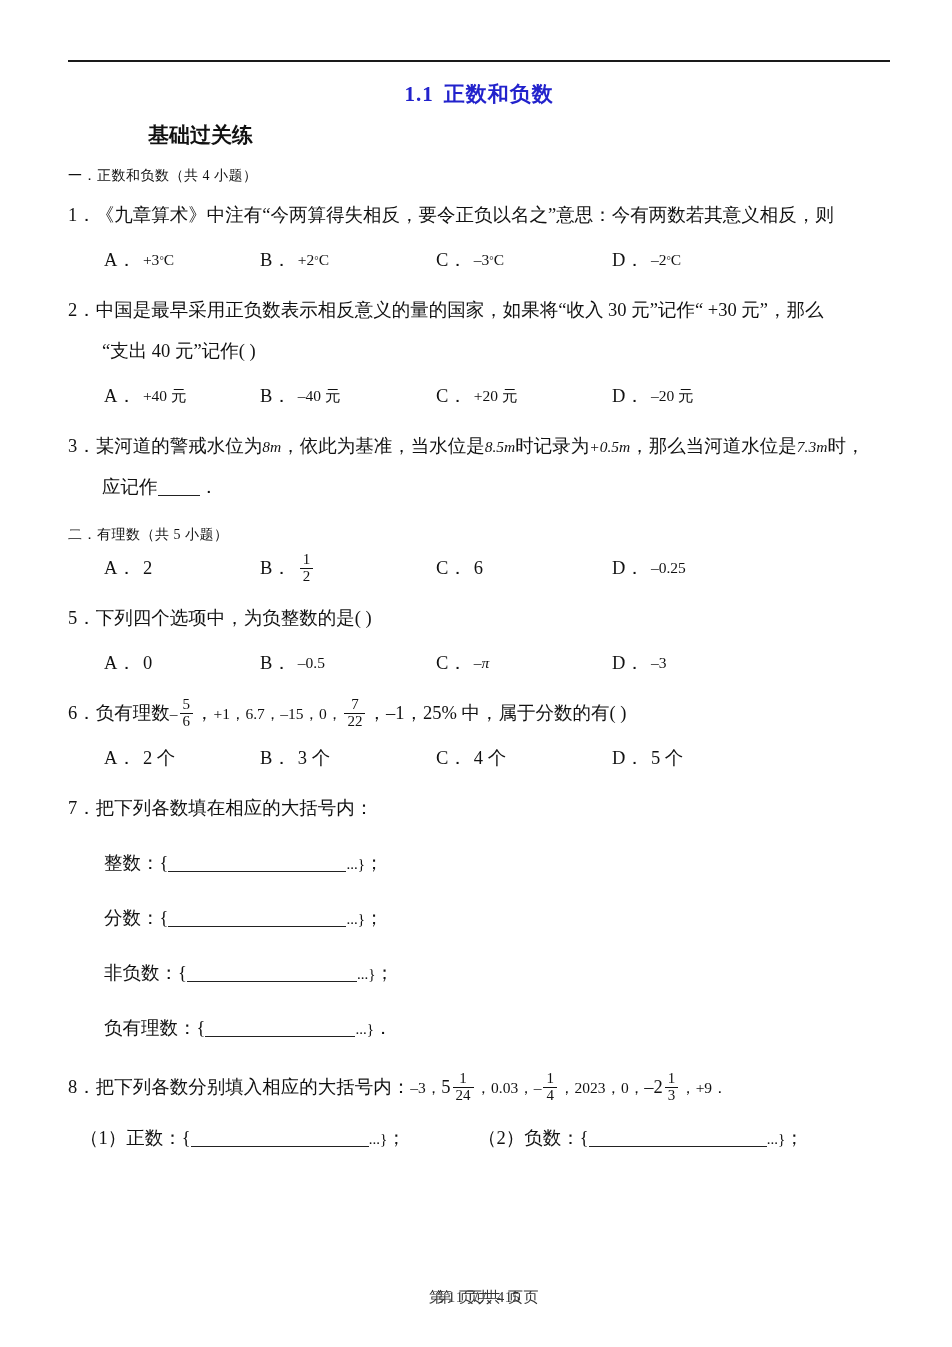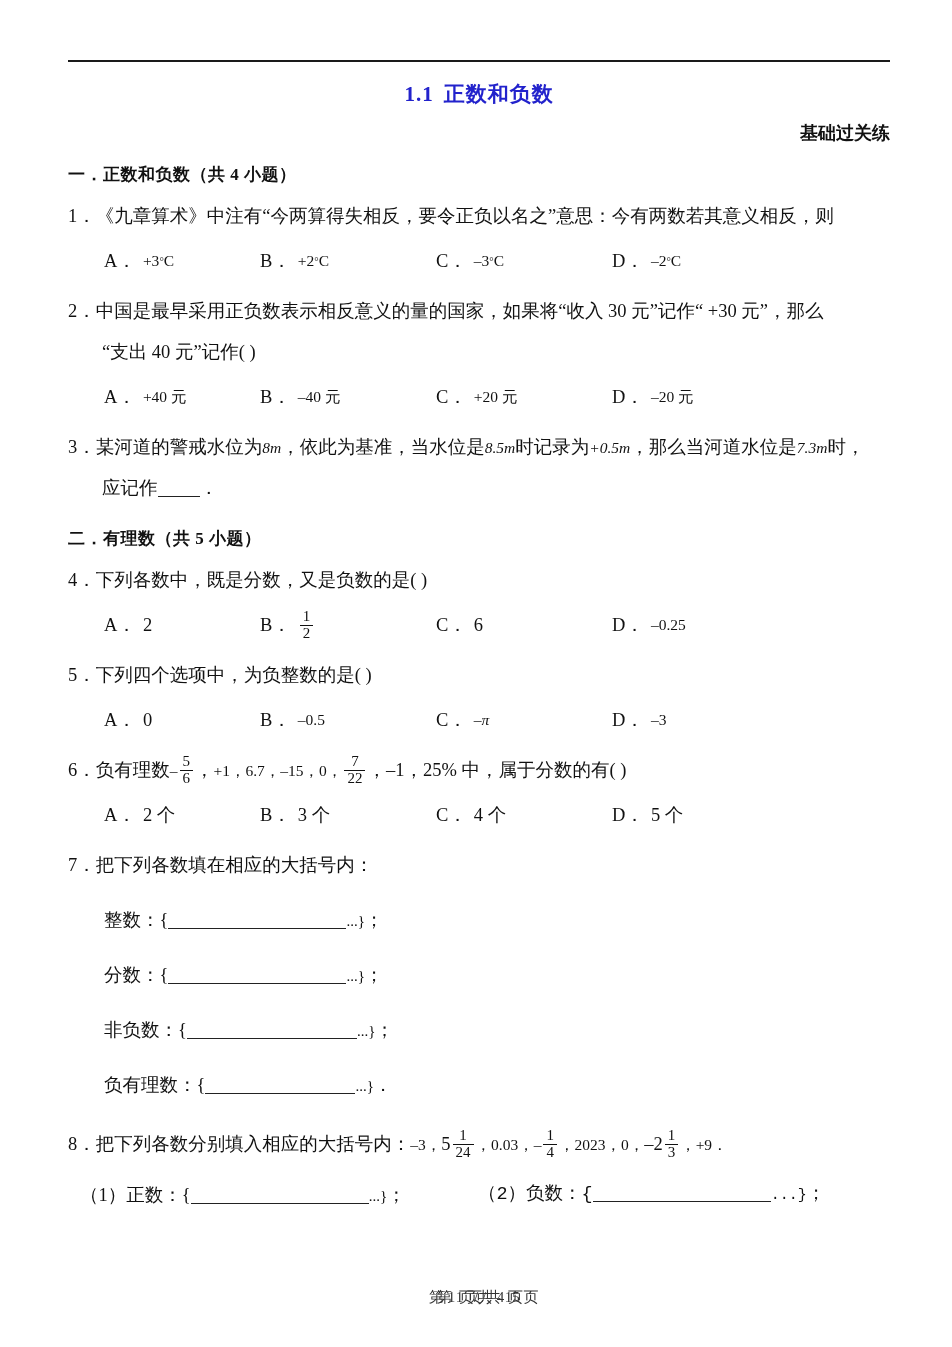--- a/index.html
+++ b/index.html
@@ -42,30 +42,30 @@
     text-align: center;
     font-weight: bold;
     font-size: 21px;
     color: #2222cc;
     letter-spacing: 1px;
     margin: 6px 0 0 0;
     padding-left: 0px;
   }
   .doc-title .num { margin-right: 10px; }
   .doc-subtitle {
-    text-align: right;
+    text-align: left;
     font-weight: bold;
-    font-size: 18px;
+    font-size: 21px;
     color: #111;
     margin: 13px 0 7px 0;
     padding-left: 80px;
   }
   .section-head {
-    font-weight: bold;
-    font-size: 17px;
+    font-weight: normal;
+    font-size: 14px;
     margin: 18px 0 0 0;
     letter-spacing: 0.5px;
   }
 
   
   .q {
     font-size: 18.5px;
     line-height: 41px;
     margin-top: 10px;
     text-align: justify;
@@ -127,21 +127,21 @@
   .dots { letter-spacing: 0px; font-size: 15px; }
 
   .two-col {
     font-size: 18.5px;
     line-height: 32px;
     margin-top: 14px;
     padding-left: 12px;
     display: flex;
   }
   .two-col .cell-a { width: 398px; }
-  .two-col .cell-b { width: 398px; font-family: Liberation Mono, monospace; }
+  .two-col .cell-b { width: 398px; }
 
   
   .footer {
     position: absolute;
     left: 0;
     top: 1288px;
     width: 952px;
     text-align: center;
     font-size: 15px;
     color: #333;
@@ -230,23 +230,20 @@
         </span>
     </div>
 
     <div class="q">
       <span class="q-line"><span>3．</span><span>某河道的警戒水位为</span><span class="sm it">8m</span><span>，依此为基准，当水位是</span><span class="sm it">8.5m</span><span>时记录为</span><span class="sm it">+0.5m</span><span>，那么当河道水位是</span><span class="sm it">7.3m</span><span>时，</span></span>
       <span class="q-line q-indent"><span>应记作</span><span class="blank-line bl-short"></span><span>．</span></span>
     </div>
 
     <div class="section-head">二．有理数（共 5 小题）</div>
 
-    <div class="q">
-      <span class="q-line"><span>4．</span><span>下列各数中，既是分数，又是负数的是</span><span>(       )</span></span>
-    </div>
     <div class="opts">
       <span class="opt w1">
           <span class="opt-lab">A．</span>
           <span>2</span>
         </span>
       <span class="opt w2">
           <span class="opt-lab">B．</span>
           <span class="frac">
             <span class="nu">1</span>
             <span class="de">2</span>

